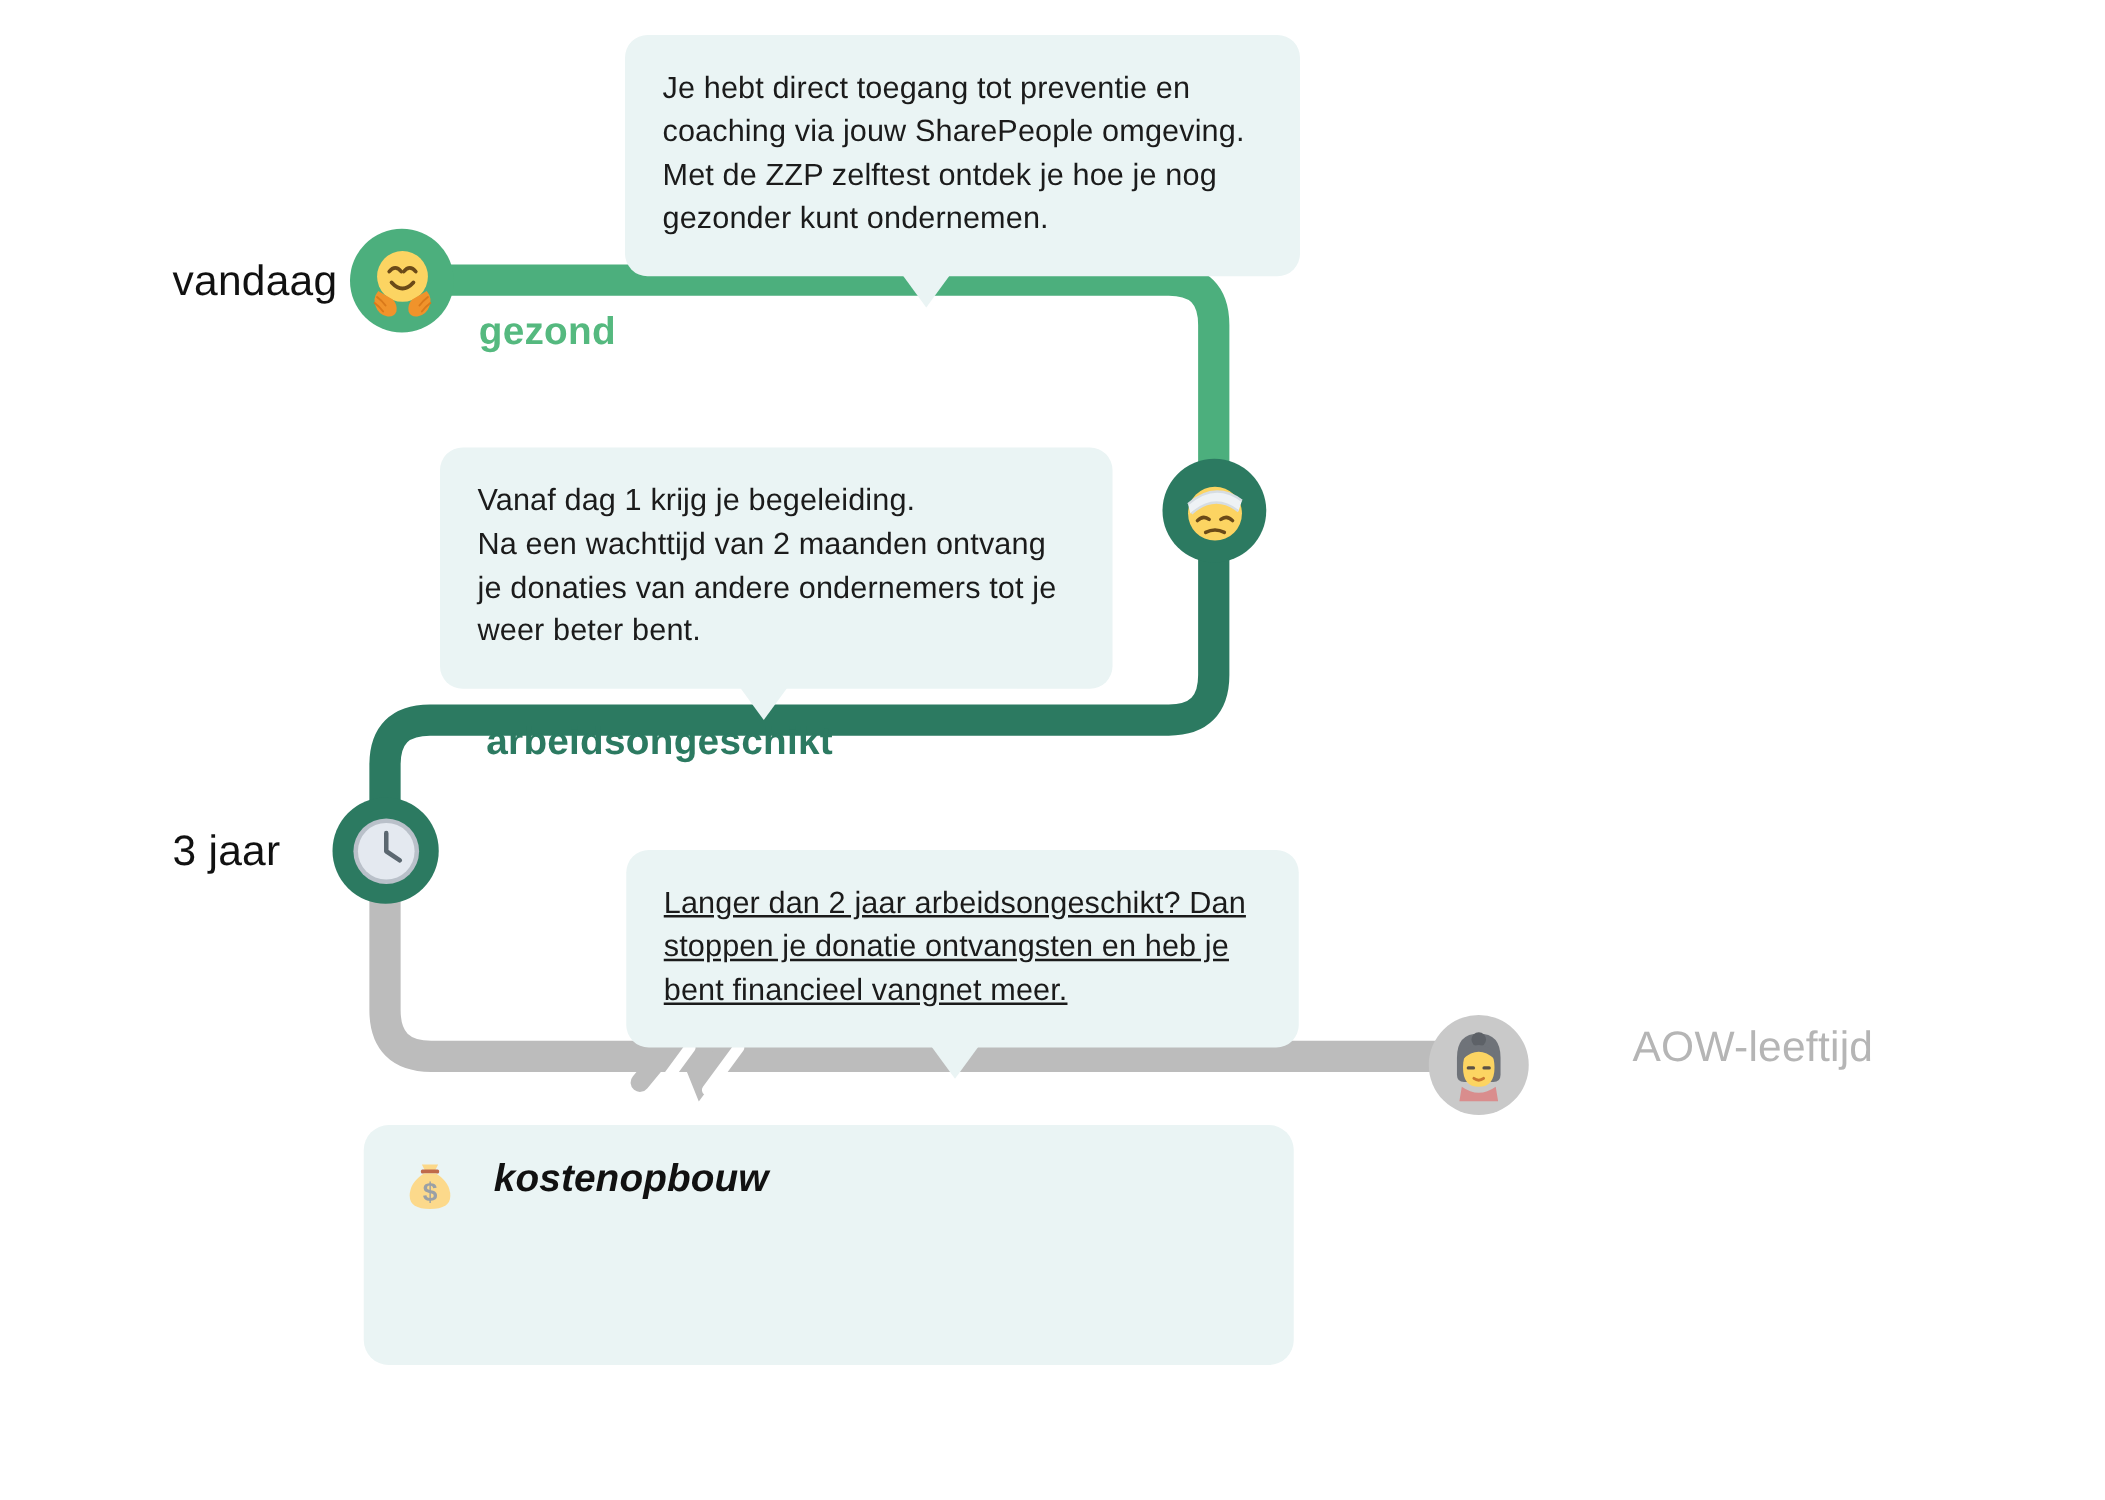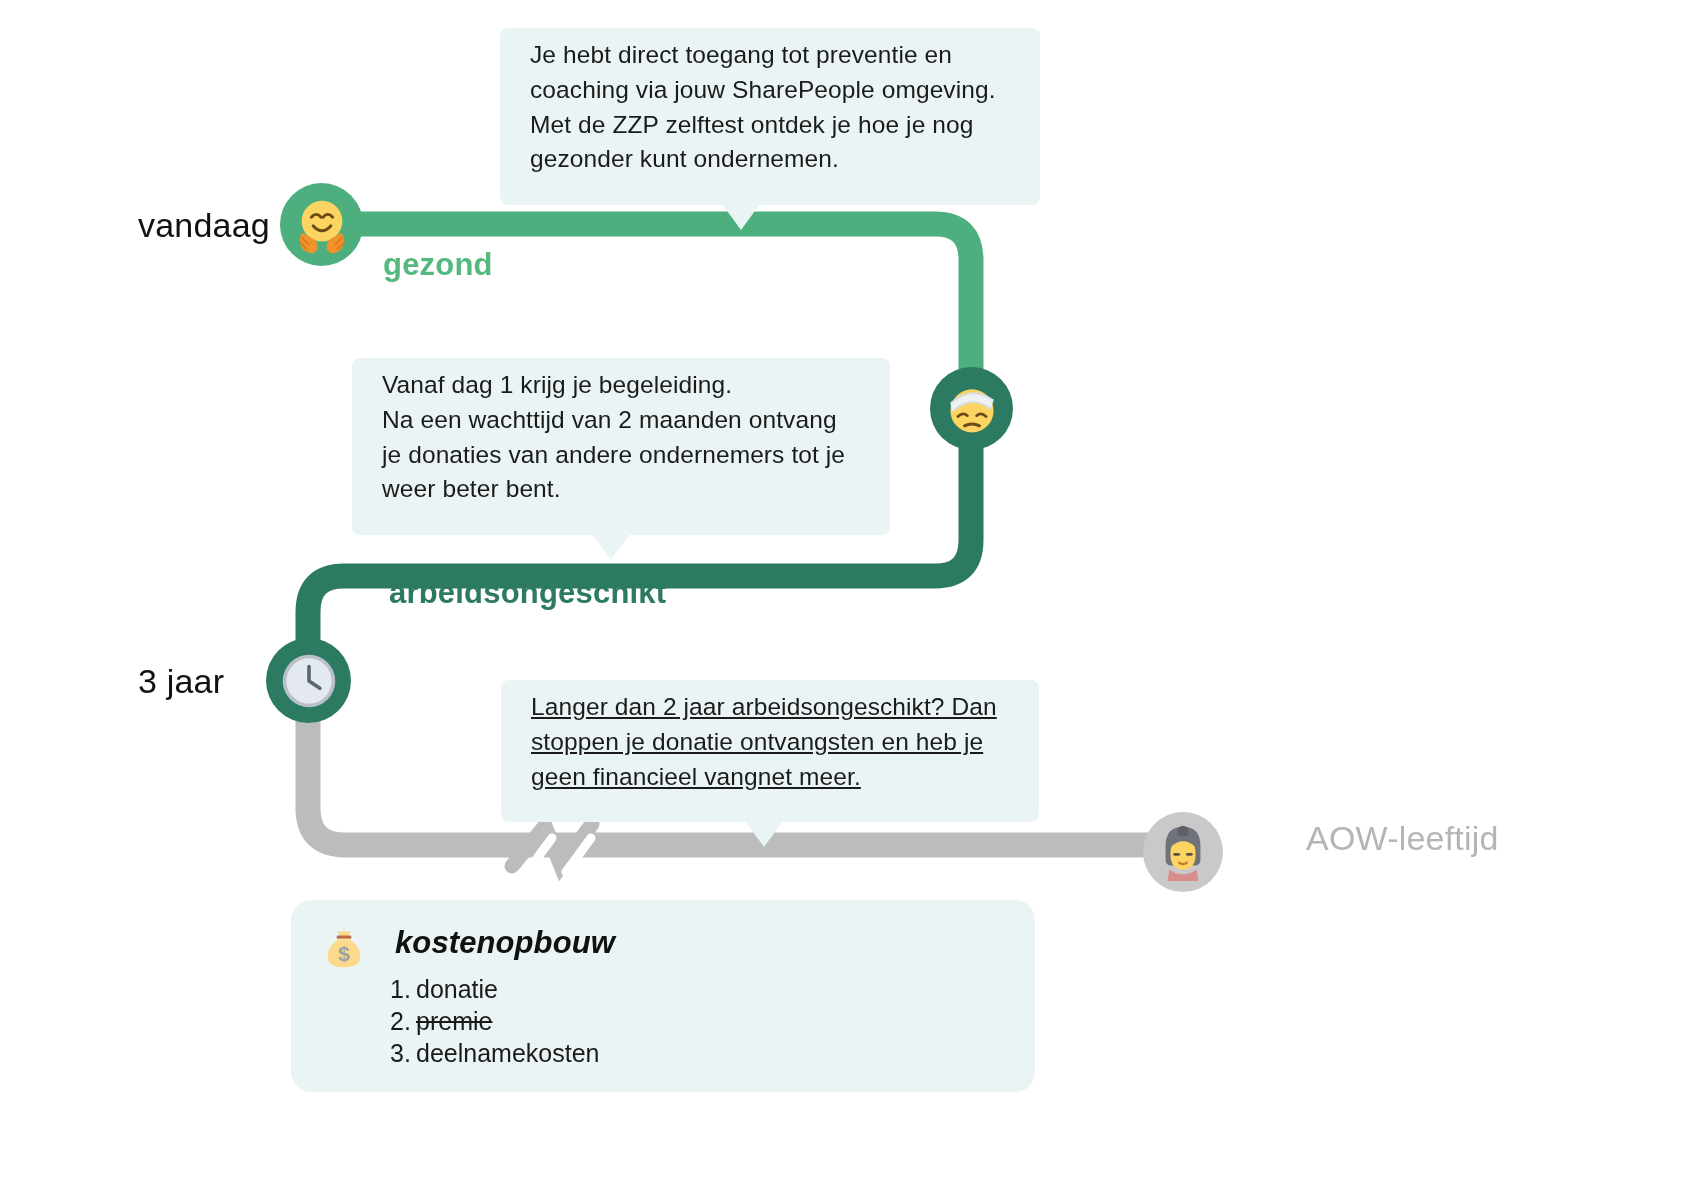--- a/index.html
+++ b/index.html
@@ -26,22 +26,22 @@
     left: 0; top: 0;
     width: 1684px;
     height: 1200px;
     pointer-events: none;
   }
 
   
   .bubble {
     position: absolute;
     background: #eaf4f4;
-    border-radius: 8px;
-    padding: 10px 30px 28px 30px;
+    border-radius: 18px;
+    padding: 26px 30px 28px 30px;
     font-size: 24.5px;
     line-height: 1.42;
     color: #1b1b1b;
     letter-spacing: 0.1px;
     box-sizing: border-box;
   }
   .bubble .tail {
     position: absolute;
     width: 0; height: 0;
     border-left: 19px solid transparent;
@@ -186,21 +186,21 @@
     <span>Vanaf dag 1 krijg je begeleiding.</span><br>
     <span>Na een wachttijd van 2 maanden ontvang</span><br>
     <span>je donaties van andere ondernemers tot je</span><br>
     <span>weer beter bent.</span>
     <span class="tail"></span>
   </div>
 
   <div class="bubble" id="bubble-3">
     <span>Langer dan 2 jaar arbeidsongeschikt? Dan</span><br>
     <span>stoppen je donatie ontvangsten en heb je</span><br>
-    <span>geen financieel vangnet meer.</span>
+    <span>bent financieel vangnet meer.</span>
     <span class="tail"></span>
   </div>
 
   <div class="side-label" id="label-vandaag">vandaag</div>
   <div class="side-label" id="label-2jaar">3 jaar</div>
 
   <div class="state-label" id="label-gezond">gezond</div>
   <div class="state-label" id="label-arbeidsongeschikt">arbeidsongeschikt</div>
   <div id="label-aow">AOW-leeftijd</div>
 
@@ -257,26 +257,15 @@
   </div>
 
   <div id="cost-box">
     <svg id="cost-icon" viewBox="0 0 64 64">
       <path d="M24 8 l16 0 l-3 6 l-10 0 z" fill="#fcd889"></path>
       <rect x="23" y="13" width="18" height="4" rx="1.5" fill="#c0694a"></rect>
       <path d="M26 17 q-14 9 -14 22 q0 13 20 13 q20 0 20 -13 q0 -13 -14 -22 z" fill="#fcd98b"></path>
       <text x="32" y="44" font-size="26" font-weight="bold" text-anchor="middle" fill="#9aa0a6" font-family="'Liberation Sans', sans-serif">$</text>
     </svg>
     <div id="cost-title">kostenopbouw</div>
-    <div id="cost-list">
-      <span class="cost-row">
-        <span class="cost-num">1.</span><span class="cost-text">donatie</span>
-      </span>
-      <span class="cost-row">
-        <span class="cost-num">2.</span><span class="cost-text struck">premie</span>
-      </span>
-      <span class="cost-row">
-        <span class="cost-num">3.</span><span class="cost-text">deelnamekosten</span>
-      </span>
-    </div>
   </div>
 
 </div>
 
 </body></html>

